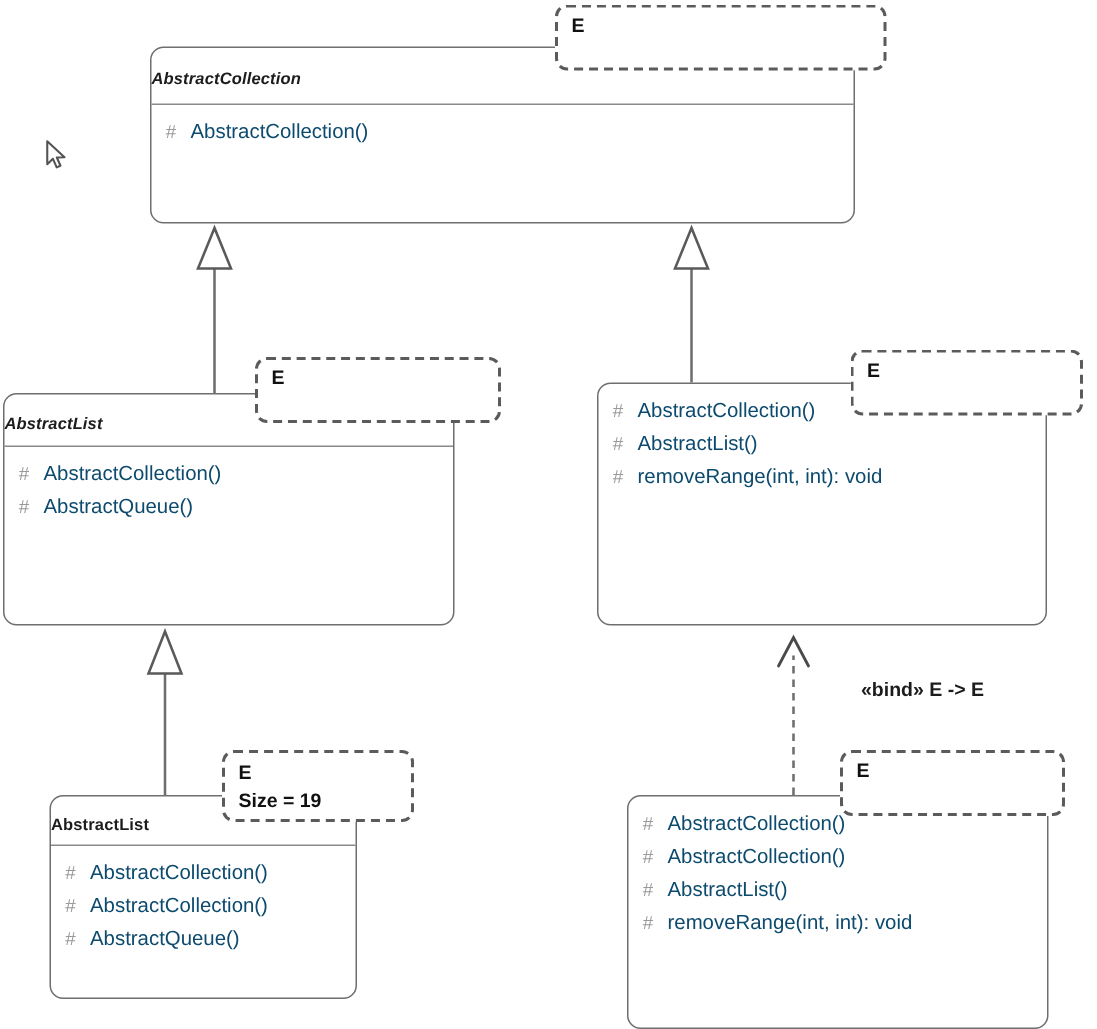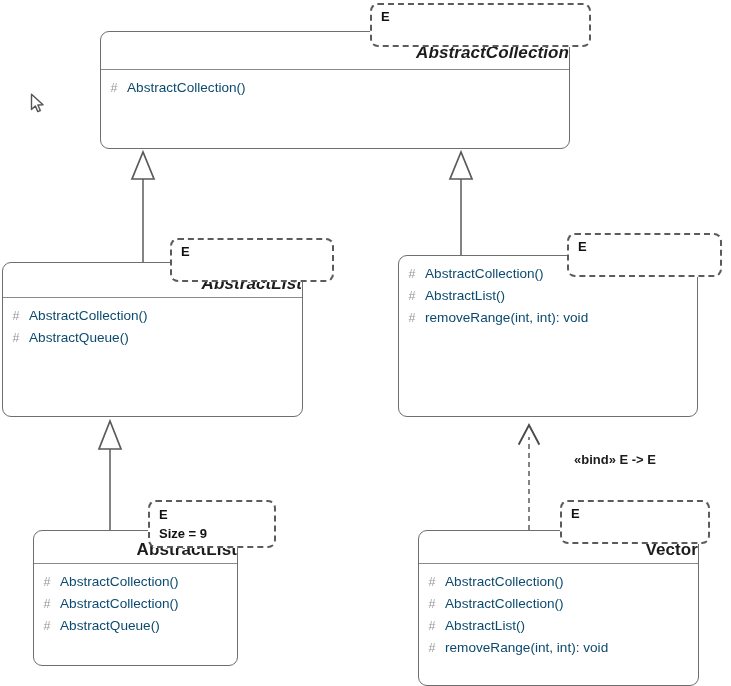--- a/index.html
+++ b/index.html
@@ -29,23 +29,23 @@
     position: absolute;
     box-sizing: border-box;
     background: #ffffff;
     border: 1.6px solid #6e6e6e;
     border-radius: 9px;
     z-index: 3;
   }
   .uml-name {
     box-sizing: border-box;
     width: 100%;
-    text-align: right;
+    text-align: left;
     color: #1c1c1c;
-    font-size: 17px;
+    font-size: 11px;
     letter-spacing: 0.1px;
     border-bottom: 1.6px solid #8a8a8a;
   }
   .uml-name.abstract {
     font-style: italic;
     font-weight: bold;
   }
   .uml-name.concrete {
     font-weight: bold;
   }
@@ -198,25 +198,24 @@
         <span class="member-sig">AbstractCollection()</span>
       </div>
       <div class="uml-member">
         <span class="vis-marker">#</span>
         <span class="member-sig">AbstractQueue()</span>
       </div>
     </div>
   </div>
   <div class="tmpl-box" style="left:148px; top:500px; width:128px; height:48px; line-height:19px;">
     <div class="tmpl-line">E</div>
-    <div class="tmpl-line">Size = 9</div>
+    <div class="tmpl-line">Size = 19</div>
   </div>
 
   <div class="uml-class" id="cls-vector" style="left:418px; top:530px; width:281px; height:156px;">
-    <div class="uml-name concrete" style="height:33px; line-height:38px;">Vector</div>
     <div class="uml-members">
       <div class="uml-member">
         <span class="vis-marker">#</span>
         <span class="member-sig">AbstractCollection()</span>
       </div>
       <div class="uml-member">
         <span class="vis-marker">#</span>
         <span class="member-sig">AbstractCollection()</span>
       </div>
       <div class="uml-member">

